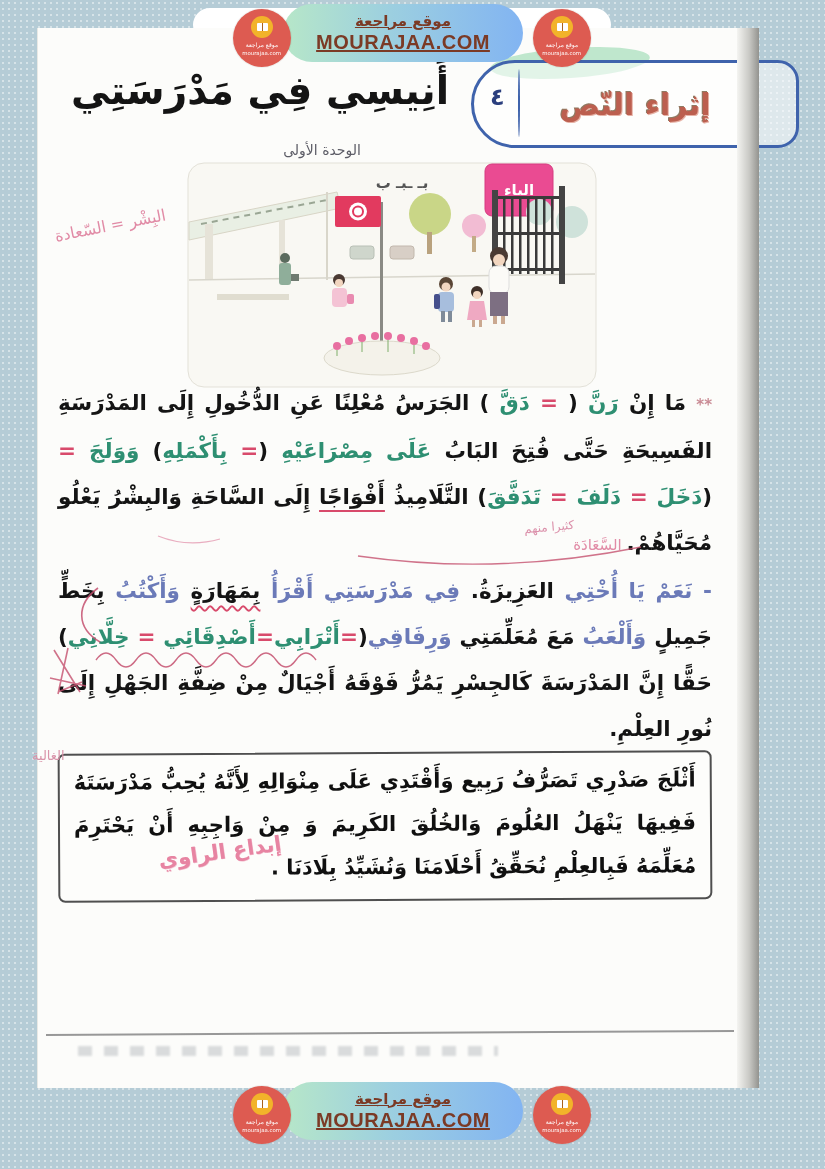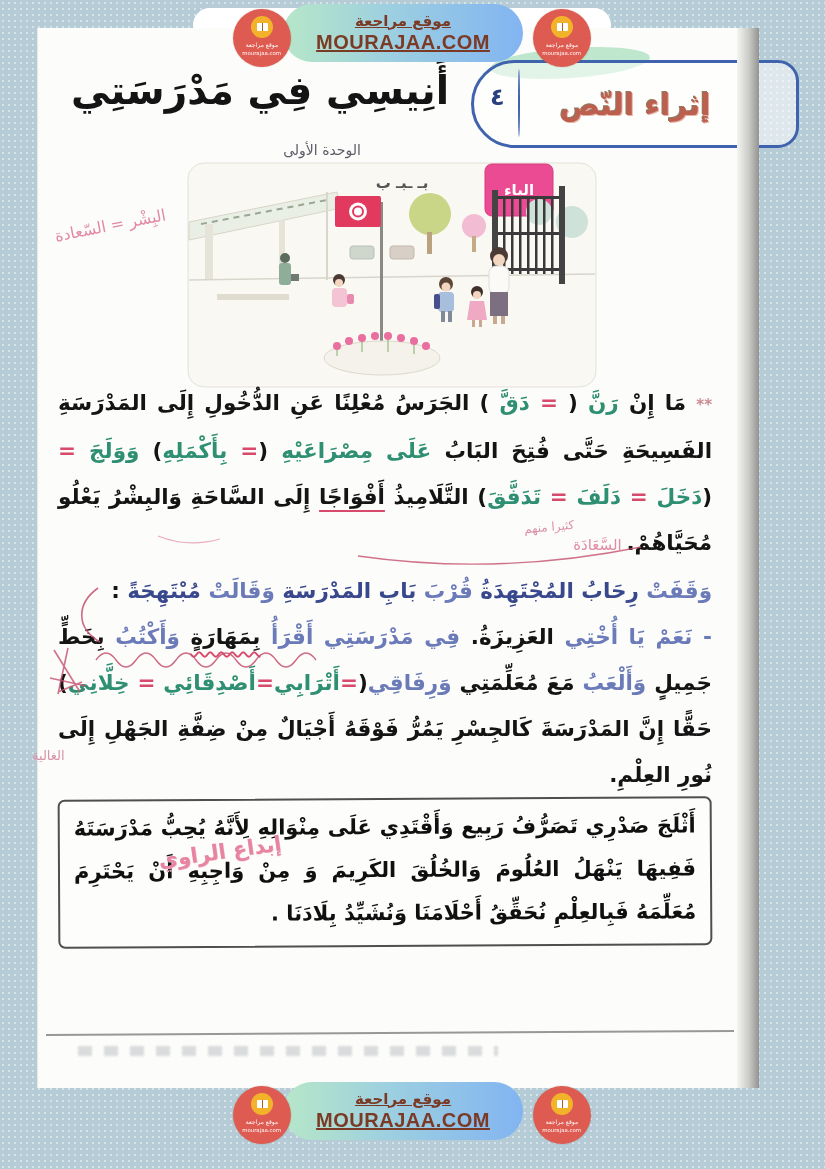--- a/index.html
+++ b/index.html
@@ -203,21 +203,20 @@
   <svg class="marks" width="700" height="1060" viewBox="0 0 700 1060">
     <path d="M 603 519 Q 460 548 320 528" stroke="#c4506e" stroke-width="1.4" fill="none" opacity=".8"></path>
     <path d="M 60 560 C 38 576, 38 600, 62 614" stroke="#c4506e" stroke-width="1.6" fill="none" opacity=".85"></path>
     <path d="M 58 632 q 10 -14 20 0 t 20 0 t 20 0 t 20 0 t 20 0 t 20 0 t 20 0 t 20 0 t 20 0 t 20 0 t 20 0" stroke="#c4506e" stroke-width="1.4" fill="none" opacity=".85"></path>
     <path d="M 16 622 l 26 42 M 30 620 l -10 46 M 12 650 l 36 8 M 20 664 l 24 -10" stroke="#c4506e" stroke-width="1.6" fill="none" opacity=".8"></path>
     <path d="M 120 508 q 30 12 62 3" stroke="#e18ba6" stroke-width="1.2" fill="none" opacity=".7"></path>
   </svg>
 
   <div class="textflow">
     <p><span class="seg faint">**</span><span class="seg ink"> مَا إِنْ </span><span class="seg syn">رَنَّ</span><span class="seg ink"> ( </span><span class="seg eq">=</span><span class="seg syn"> دَقَّ</span><span class="seg ink"> ) </span><span class="seg ink">الجَرَسُ مُعْلِنًا عَنِ الدُّخُولِ إِلَى المَدْرَسَةِ الفَسِيحَةِ حَتَّى فُتِحَ البَابُ </span><span class="seg syn">عَلَى مِصْرَاعَيْهِ</span><span class="seg ink"> (</span><span class="seg eq">= </span><span class="seg syn">بِأَكْمَلِهِ</span><span class="seg ink">) </span><span class="seg syn">وَوَلَجَ </span><span class="seg eq">= </span><span class="seg ink">(</span><span class="seg syn">دَخَلَ </span><span class="seg eq">= </span><span class="seg syn">دَلَفَ </span><span class="seg eq">= </span><span class="seg syn">تَدَفَّقَ</span><span class="seg ink">) </span><span class="seg ink">التَّلَامِيذُ </span><span class="seg ink u">أَفْوَاجًا</span><span class="seg ink"> إِلَى السَّاحَةِ وَالبِشْرُ يَعْلُو مُحَيَّاهُمْ.</span><span class="seg hand"> السَّعَادَة</span></p>
-    <p><span class="seg blue">وَقَفَتْ </span><span class="seg blue2">رِحَابُ المُجْتَهِدَةُ </span><span class="seg blue">قُرْبَ </span><span class="seg blue2">بَابِ المَدْرَسَةِ </span><span class="seg blue">وَقَالَتْ </span><span class="seg blue2">مُبْتَهِجَةً</span><span class="seg ink"> :</span></p>
     <p><span class="seg blue">- نَعَمْ يَا أُخْتِي </span><span class="seg ink">العَزِيزَةُ.</span><span class="seg blue"> فِي مَدْرَسَتِي أَقْرَأُ </span><span class="seg ink wavy">بِمَهَارَةٍ</span><span class="seg blue"> وَأَكْتُبُ </span><span class="seg ink">بِخَطٍّ جَمِيلٍ </span><span class="seg blue">وَأَلْعَبُ </span><span class="seg ink">مَعَ مُعَلِّمَتِي </span><span class="seg blue">وَرِفَاقِي</span><span class="seg ink">(</span><span class="seg eq">=</span><span class="seg syn">أَتْرَابِي</span><span class="seg eq">=</span><span class="seg syn">أَصْدِقَائِي </span><span class="seg eq">= </span><span class="seg syn">خِلَّانِي</span><span class="seg ink">) </span><span class="seg ink">حَقًّا إِنَّ المَدْرَسَةَ كَالجِسْرِ يَمُرُّ فَوْقَهُ أَجْيَالٌ مِنْ ضِفَّةِ الجَهْلِ إِلَى نُورِ العِلْمِ.</span></p>
     <p class="boxpara">أَثْلَجَ صَدْرِي تَصَرُّفُ رَبِيع وَأَقْتَدِي عَلَى مِنْوَالِهِ لِأَنَّهُ يُحِبُّ مَدْرَسَتَهُ فَفِيهَا يَنْهَلُ العُلُومَ وَالخُلُقَ الكَرِيمَ وَ مِنْ وَاجِبِهِ أَنْ يَحْتَرِمَ مُعَلِّمَهُ فَبِالعِلْمِ نُحَقِّقُ أَحْلَامَنَا وَنُشَيِّدُ بِلَادَنَا .</p>
   </div>
 
   <div class="page-bottom-line"></div>
   <div class="bleed"></div>
 </div>
 
 <div class="paper-edge"></div>
 

